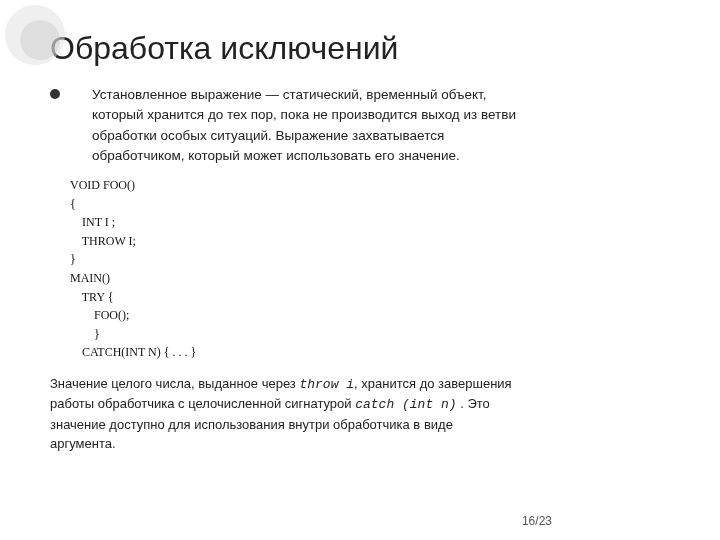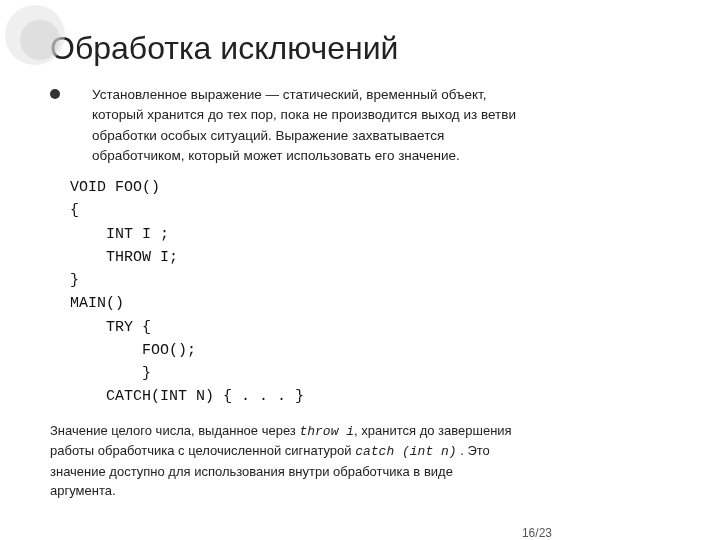--- a/index.html
+++ b/index.html
@@ -85,22 +85,22 @@
       flex-shrink: 0;
     }
 
     .bullet-text {
       flex: 1;
       font-size: 13.5px;
       line-height: 1.5;
     }
 
     .code-block {
-      font-family: Liberation Mono, monospace;
-      font-size: 15px;
+      font-family: Liberation Serif, serif;
+      font-size: 12px;
       line-height: 1.55;
       margin: 8px 0 8px 20px;
       color: #111;
       white-space: pre;
     }
 
     .bottom-text {
       font-size: 13px;
       line-height: 1.5;
       color: #222;
@@ -109,21 +109,21 @@
 
     .bottom-text .mono {
       font-family: 'Courier New', monospace;
       font-size: 13px;
       font-style: italic;
     }
 
     
     .page-number {
       position: absolute;
-      bottom: 0;
+      bottom: 12px;
       right: 20px;
       font-size: 12px;
       color: #555;
     }
   </style>
 </head>
 <body>
 
 <div class="slide">
 

